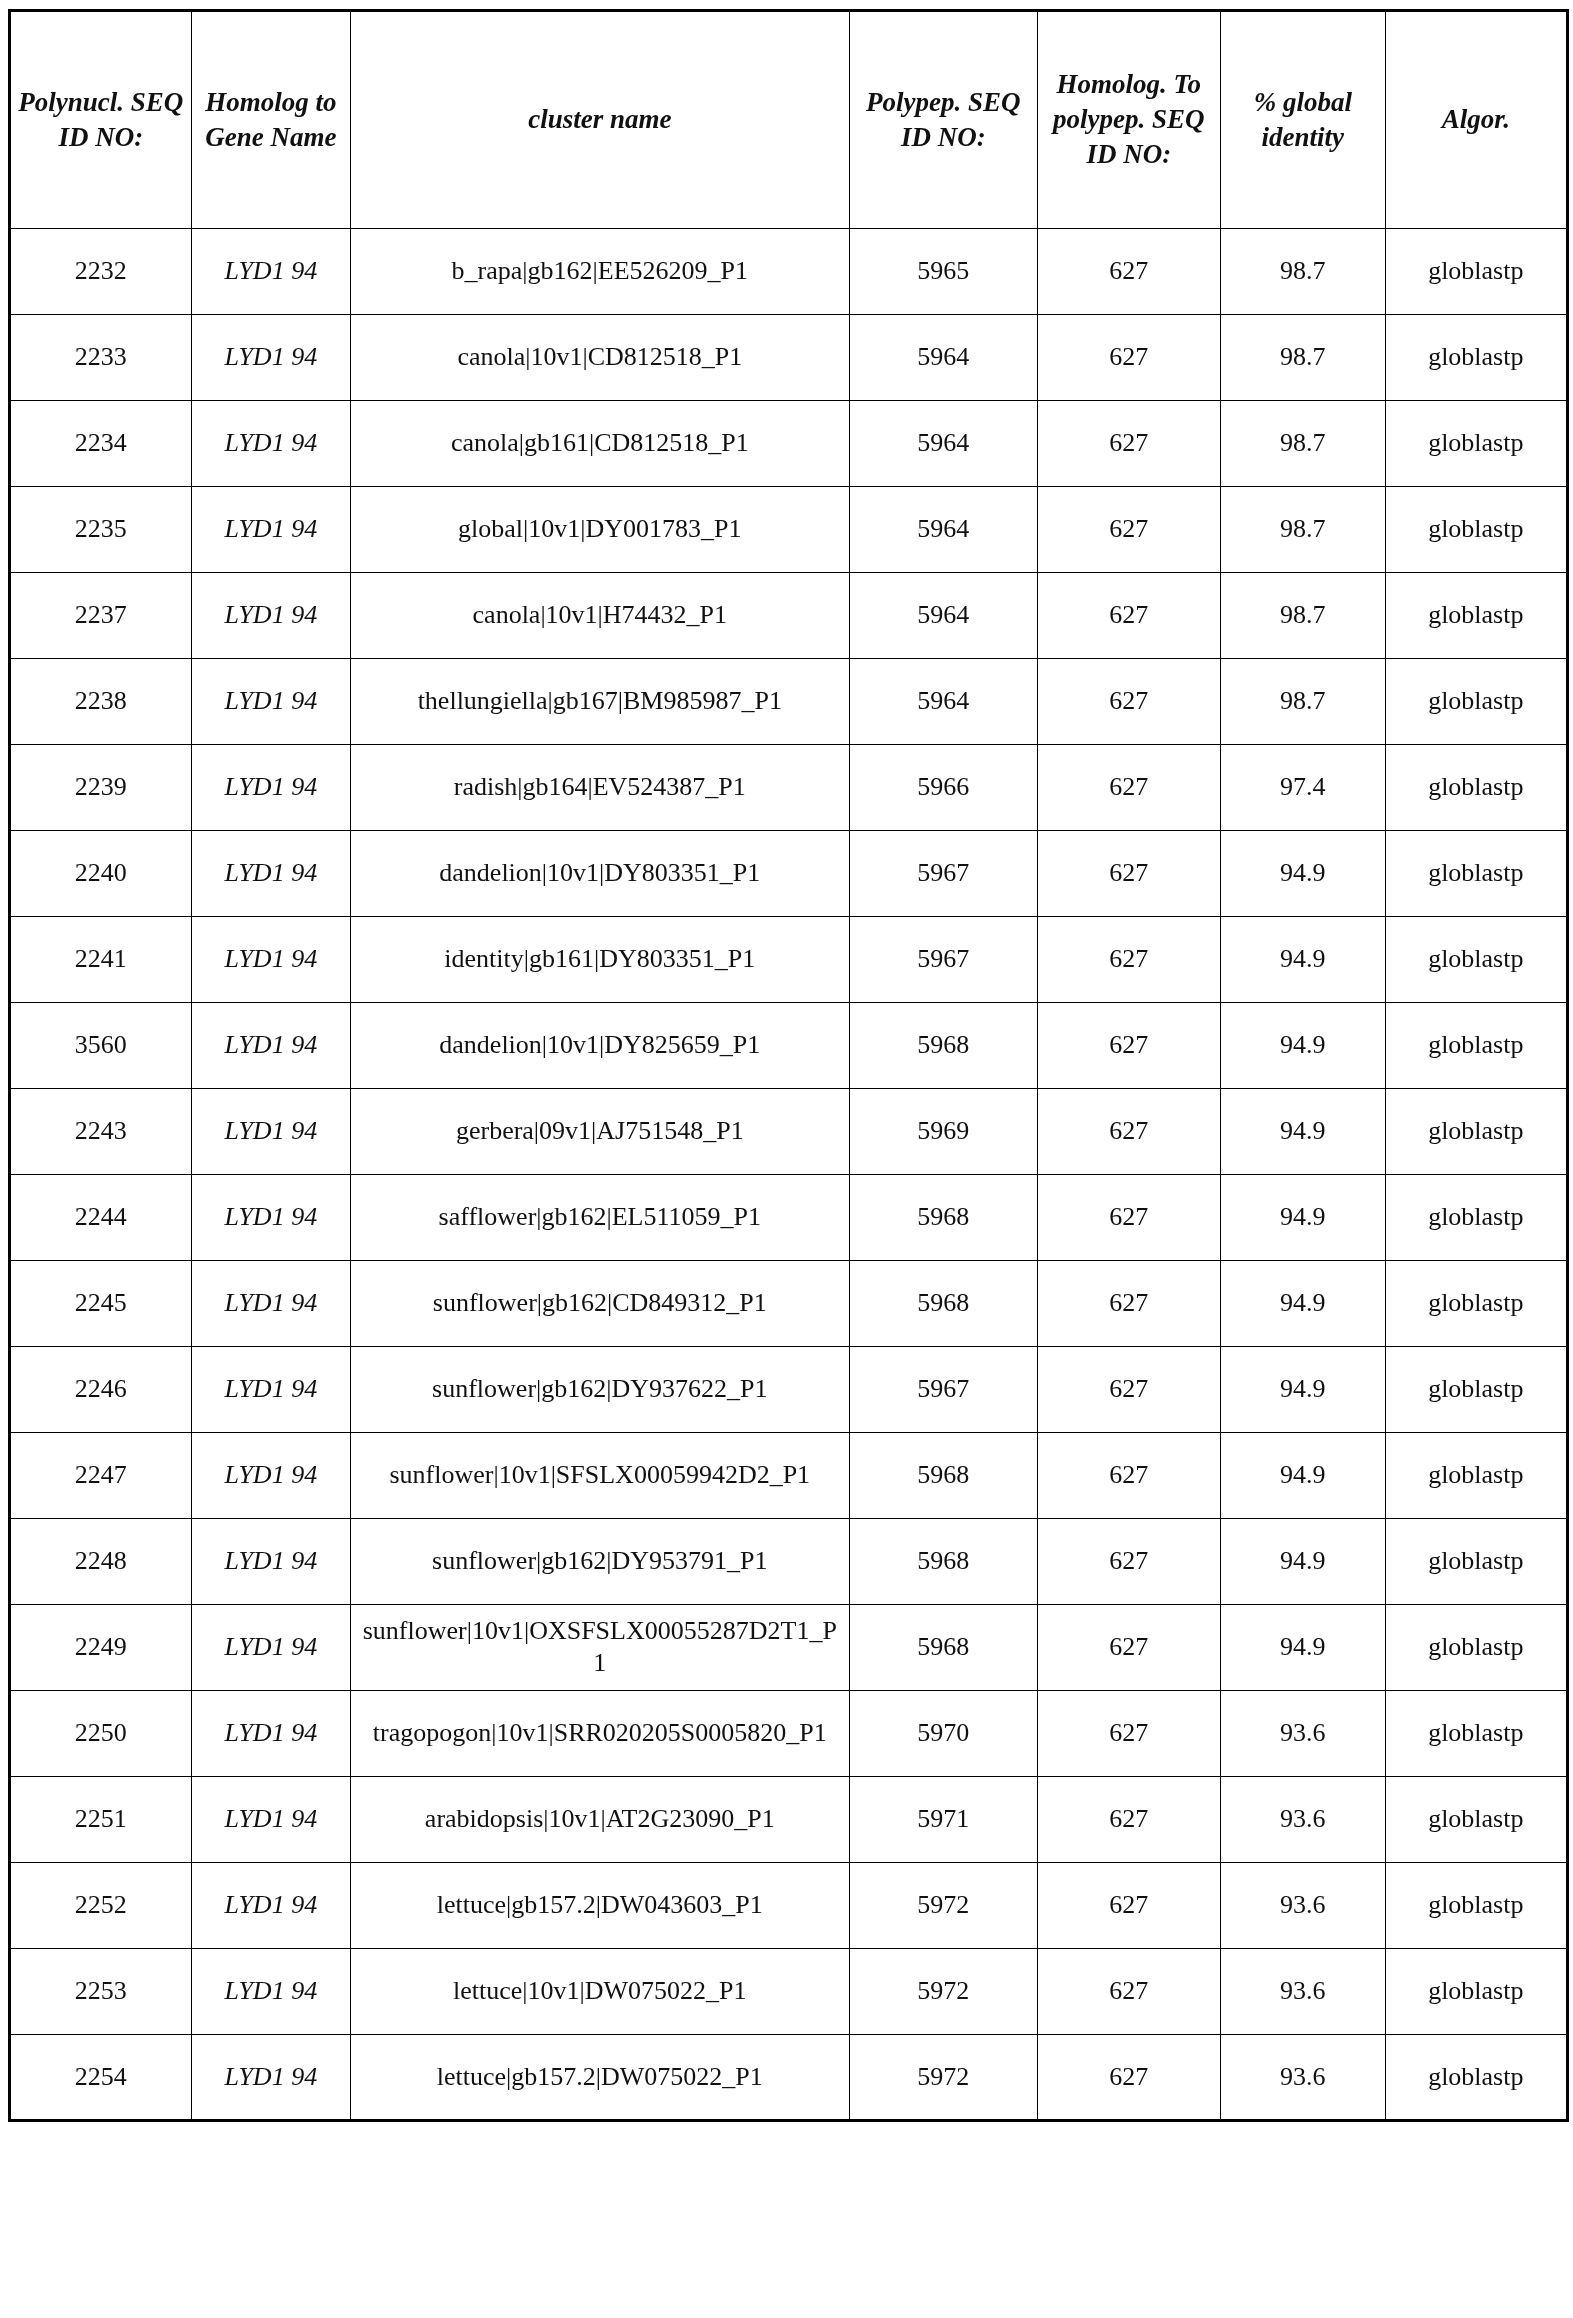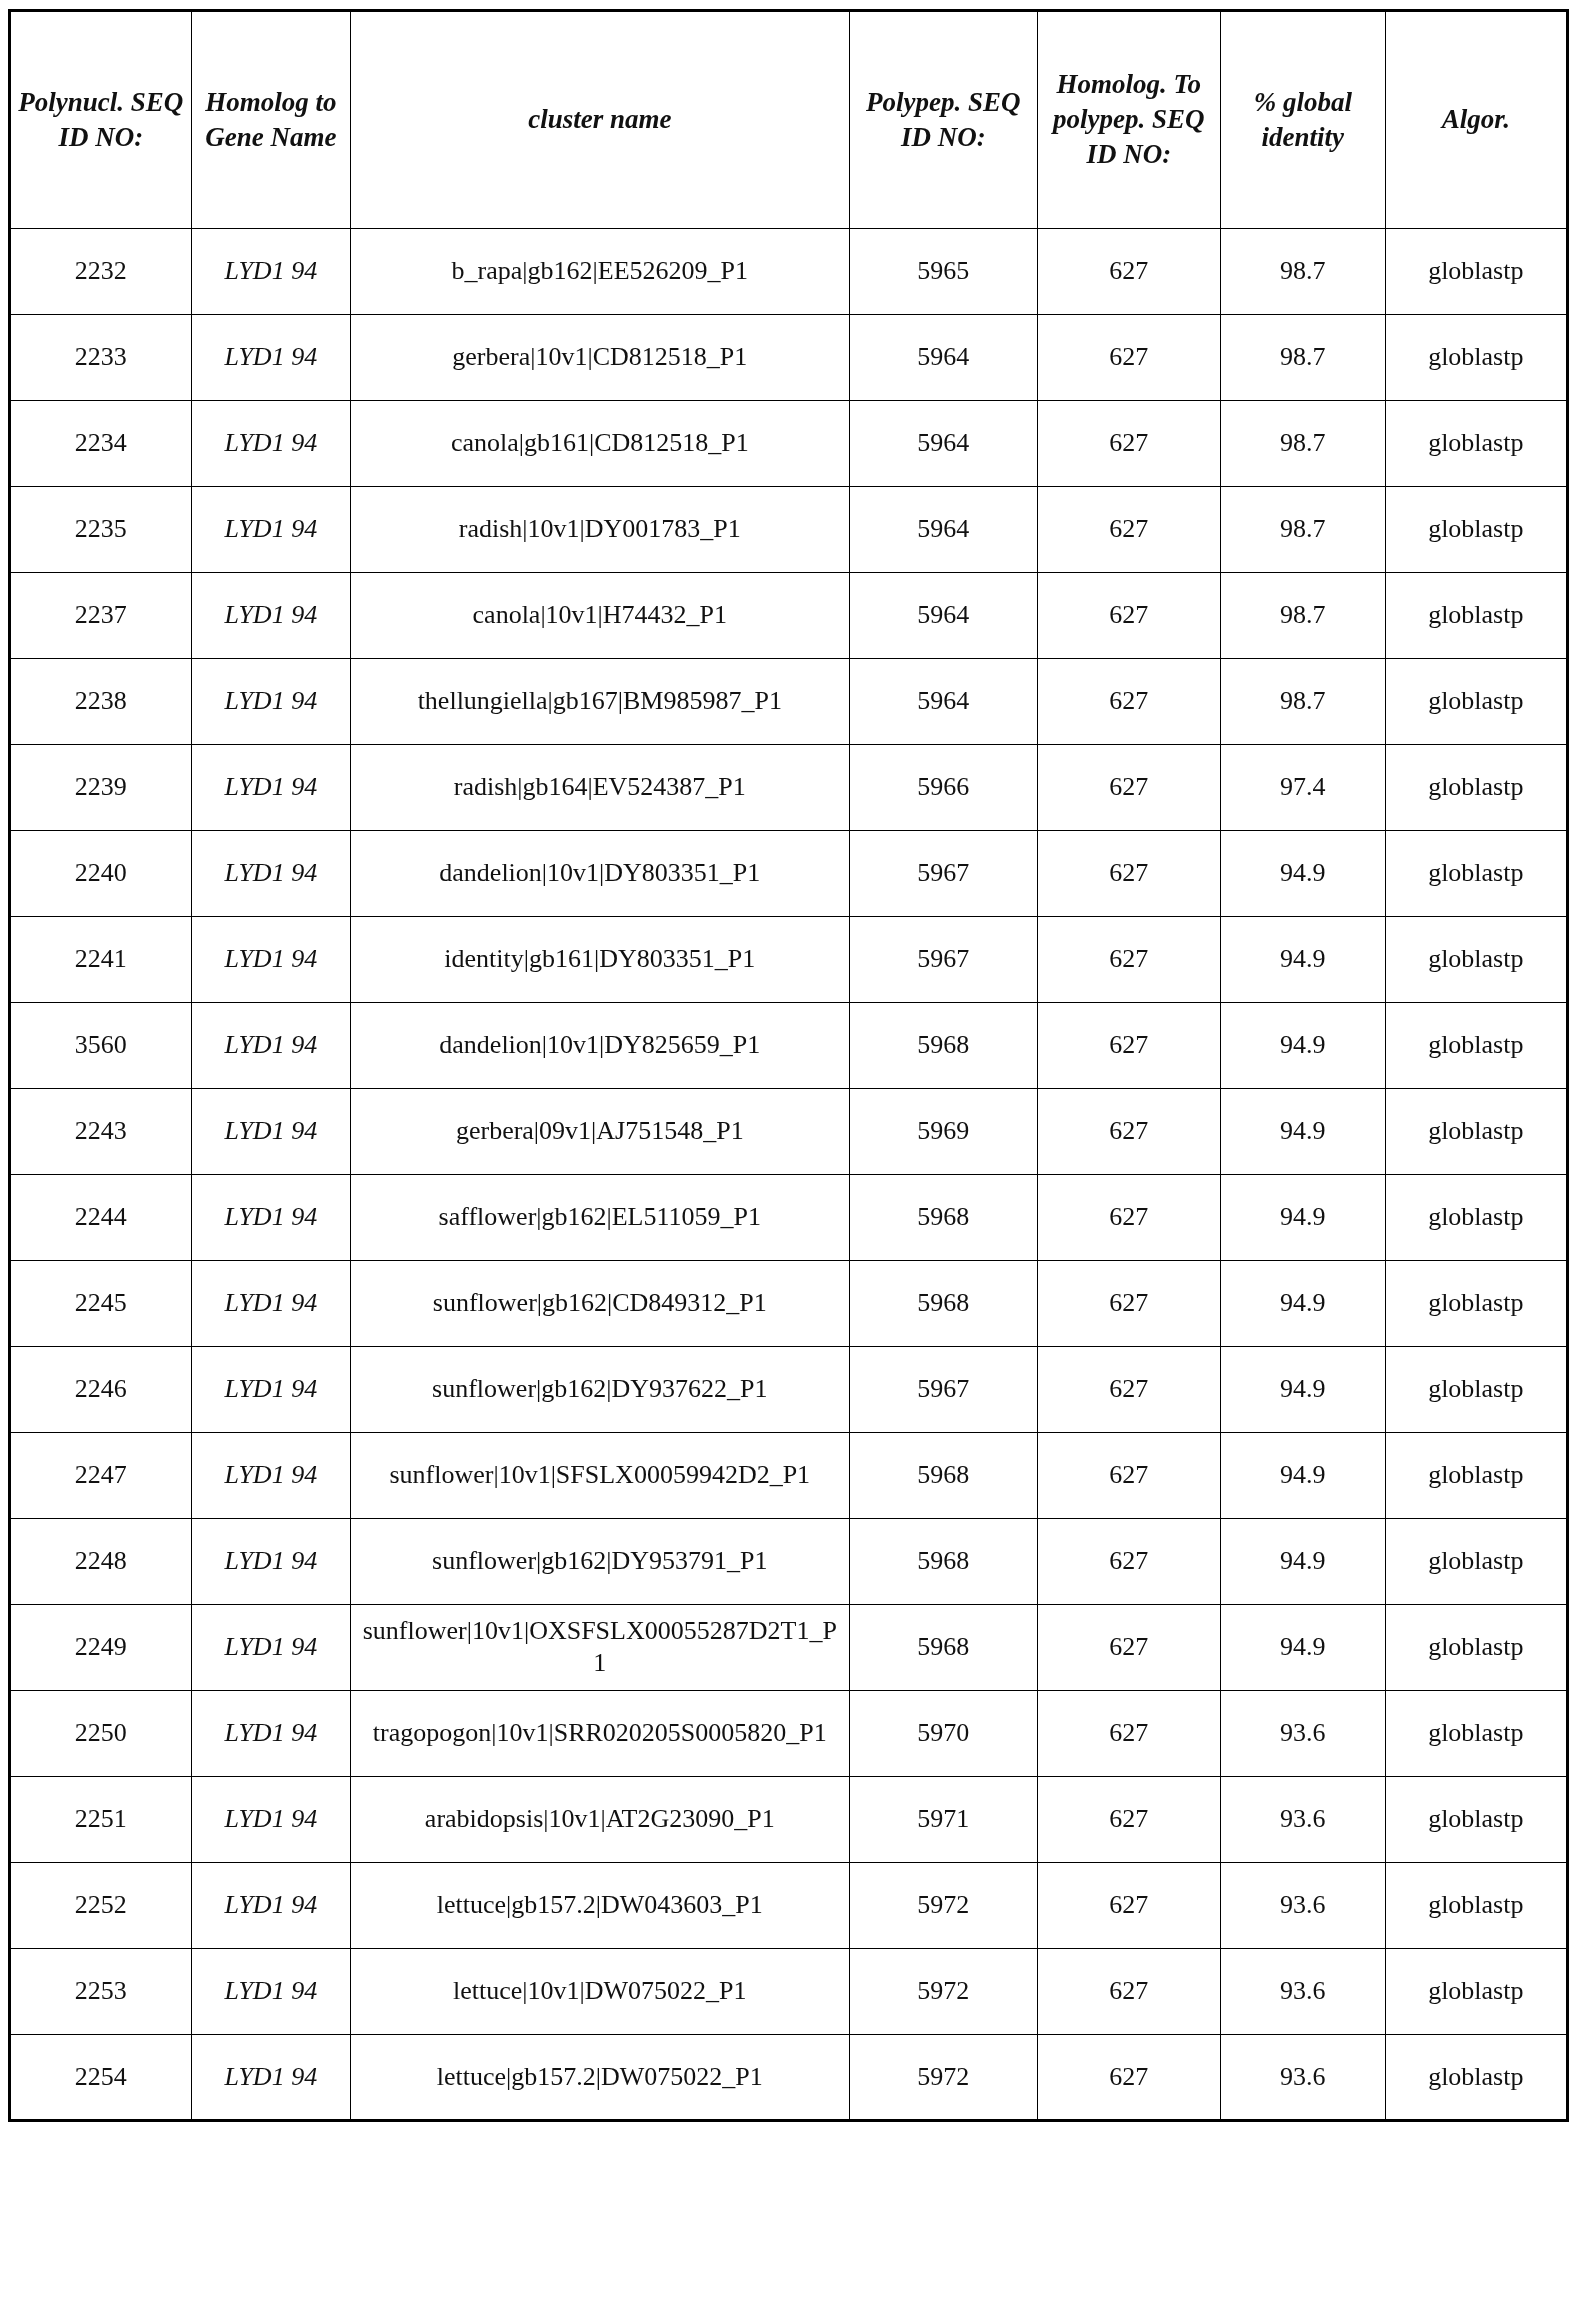--- a/index.html
+++ b/index.html
@@ -97,39 +97,39 @@
     <td class="cell-gene">LYD1 94</td>
     <td class="cell-cluster">b_rapa|gb162|EE526209_P1</td>
     <td class="cell-polypep">5965</td>
     <td class="cell-homolog">627</td>
     <td class="cell-identity">98.7</td>
     <td class="cell-algorithm">globlastp</td>
   </tr>
         <tr>
     <td class="cell-seq-id">2233</td>
     <td class="cell-gene">LYD1 94</td>
-    <td class="cell-cluster">gerbera|10v1|CD812518_P1</td>
+    <td class="cell-cluster">canola|10v1|CD812518_P1</td>
     <td class="cell-polypep">5964</td>
     <td class="cell-homolog">627</td>
     <td class="cell-identity">98.7</td>
     <td class="cell-algorithm">globlastp</td>
   </tr>
         <tr>
     <td class="cell-seq-id">2234</td>
     <td class="cell-gene">LYD1 94</td>
     <td class="cell-cluster">canola|gb161|CD812518_P1</td>
     <td class="cell-polypep">5964</td>
     <td class="cell-homolog">627</td>
     <td class="cell-identity">98.7</td>
     <td class="cell-algorithm">globlastp</td>
   </tr>
         <tr>
     <td class="cell-seq-id">2235</td>
     <td class="cell-gene">LYD1 94</td>
-    <td class="cell-cluster">radish|10v1|DY001783_P1</td>
+    <td class="cell-cluster">global|10v1|DY001783_P1</td>
     <td class="cell-polypep">5964</td>
     <td class="cell-homolog">627</td>
     <td class="cell-identity">98.7</td>
     <td class="cell-algorithm">globlastp</td>
   </tr>
         <tr>
     <td class="cell-seq-id">2237</td>
     <td class="cell-gene">LYD1 94</td>
     <td class="cell-cluster">canola|10v1|H74432_P1</td>
     <td class="cell-polypep">5964</td>

